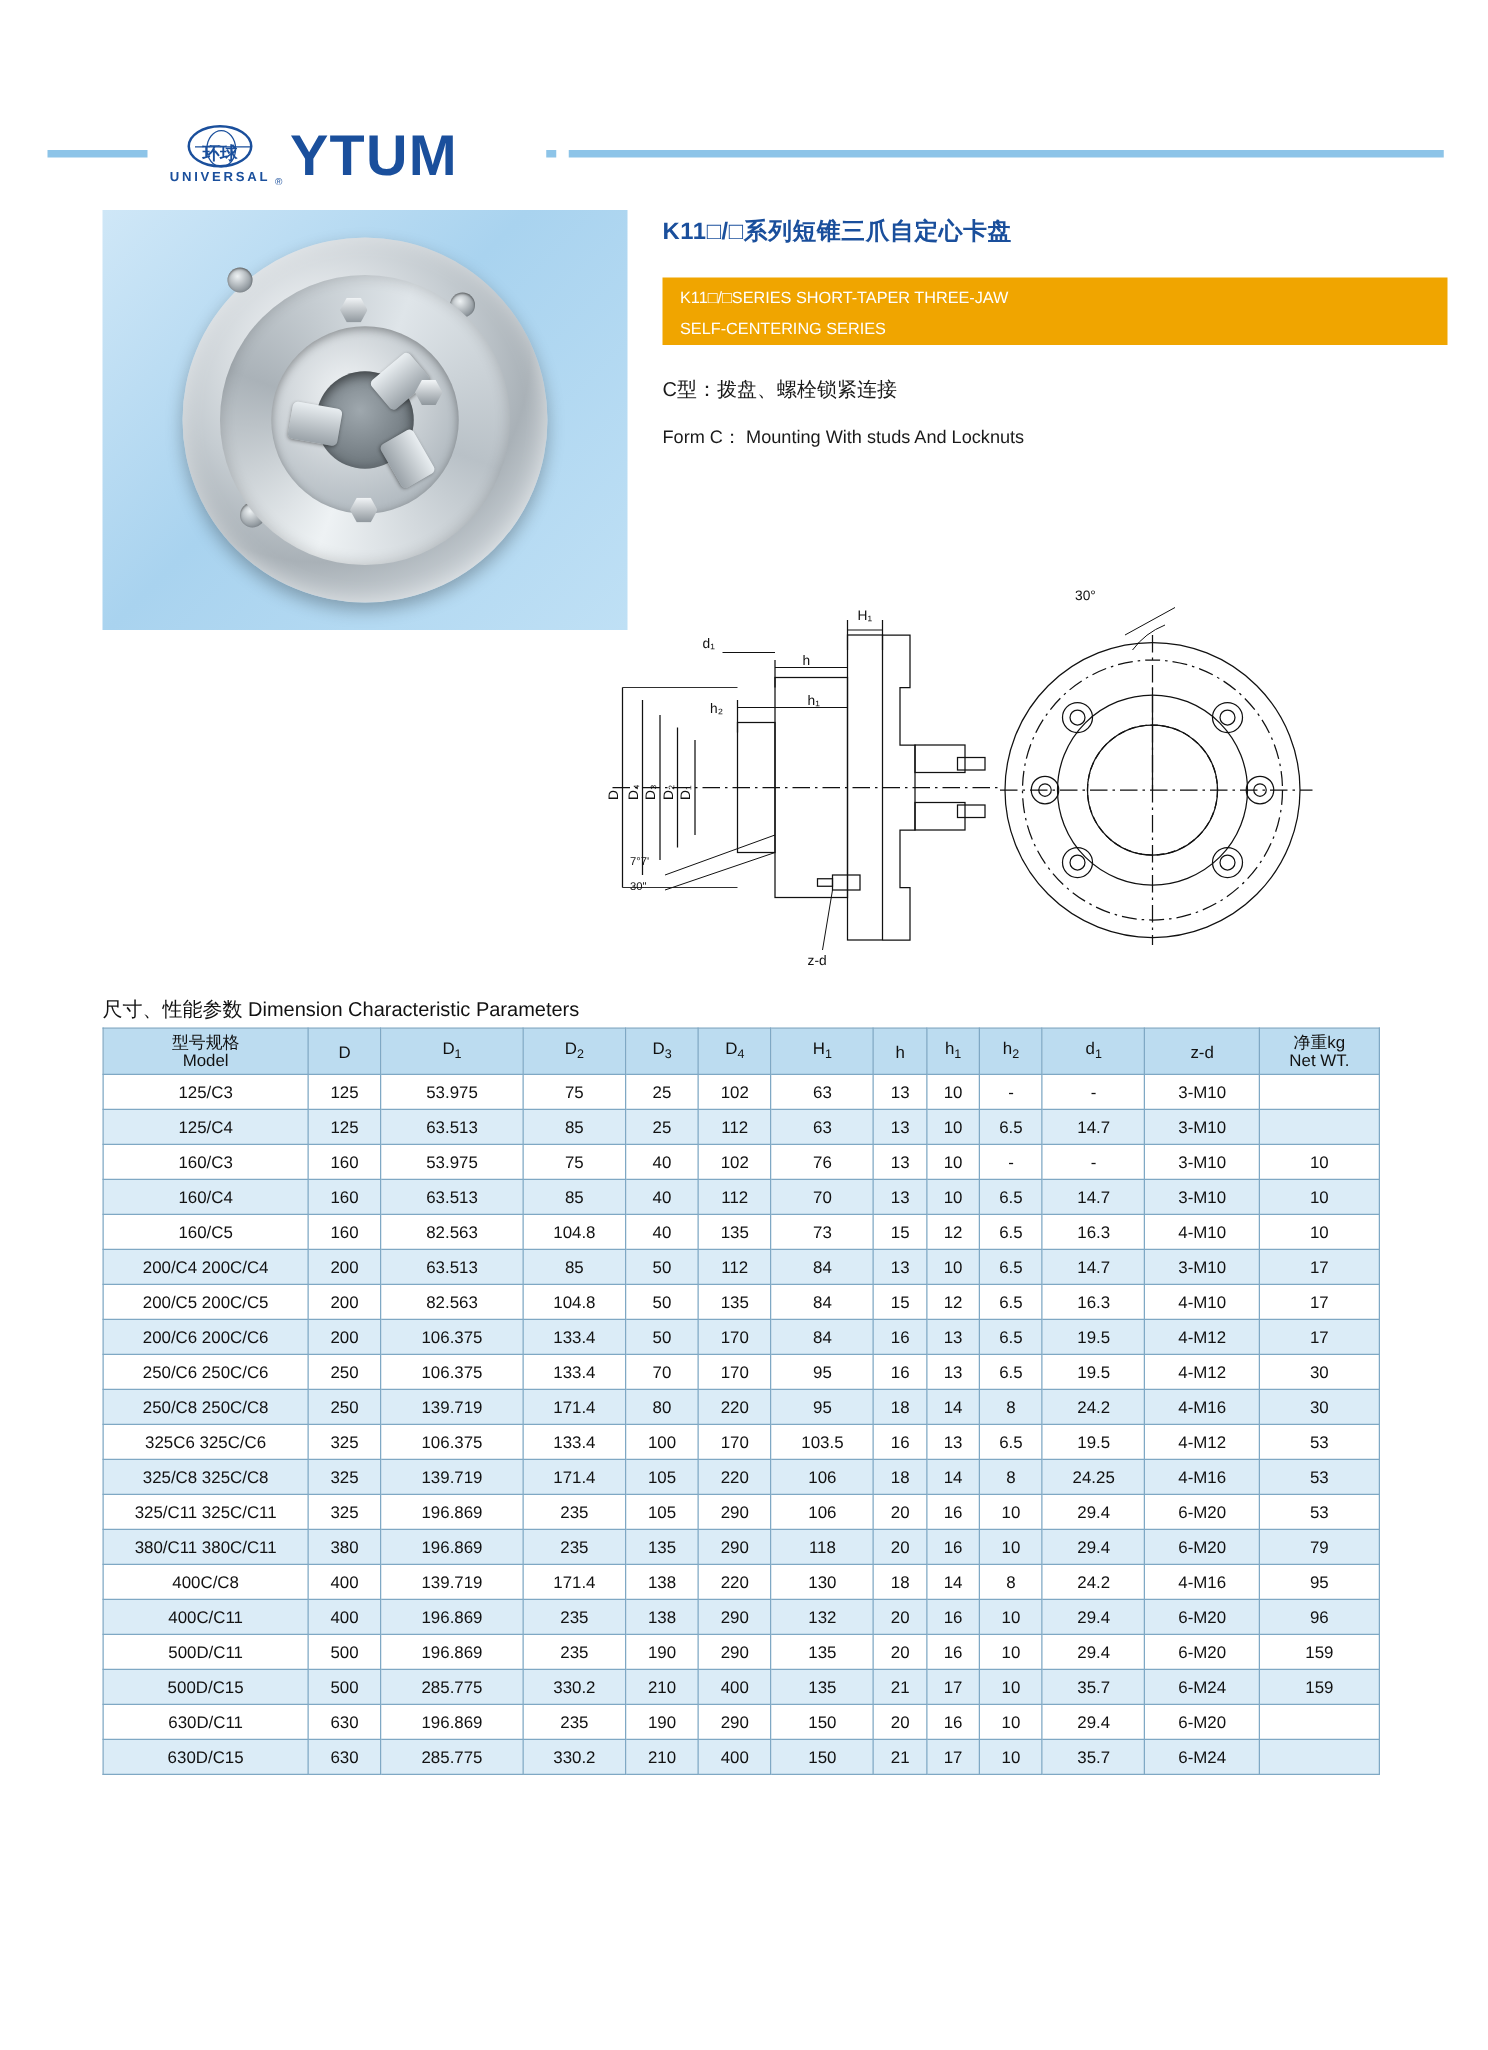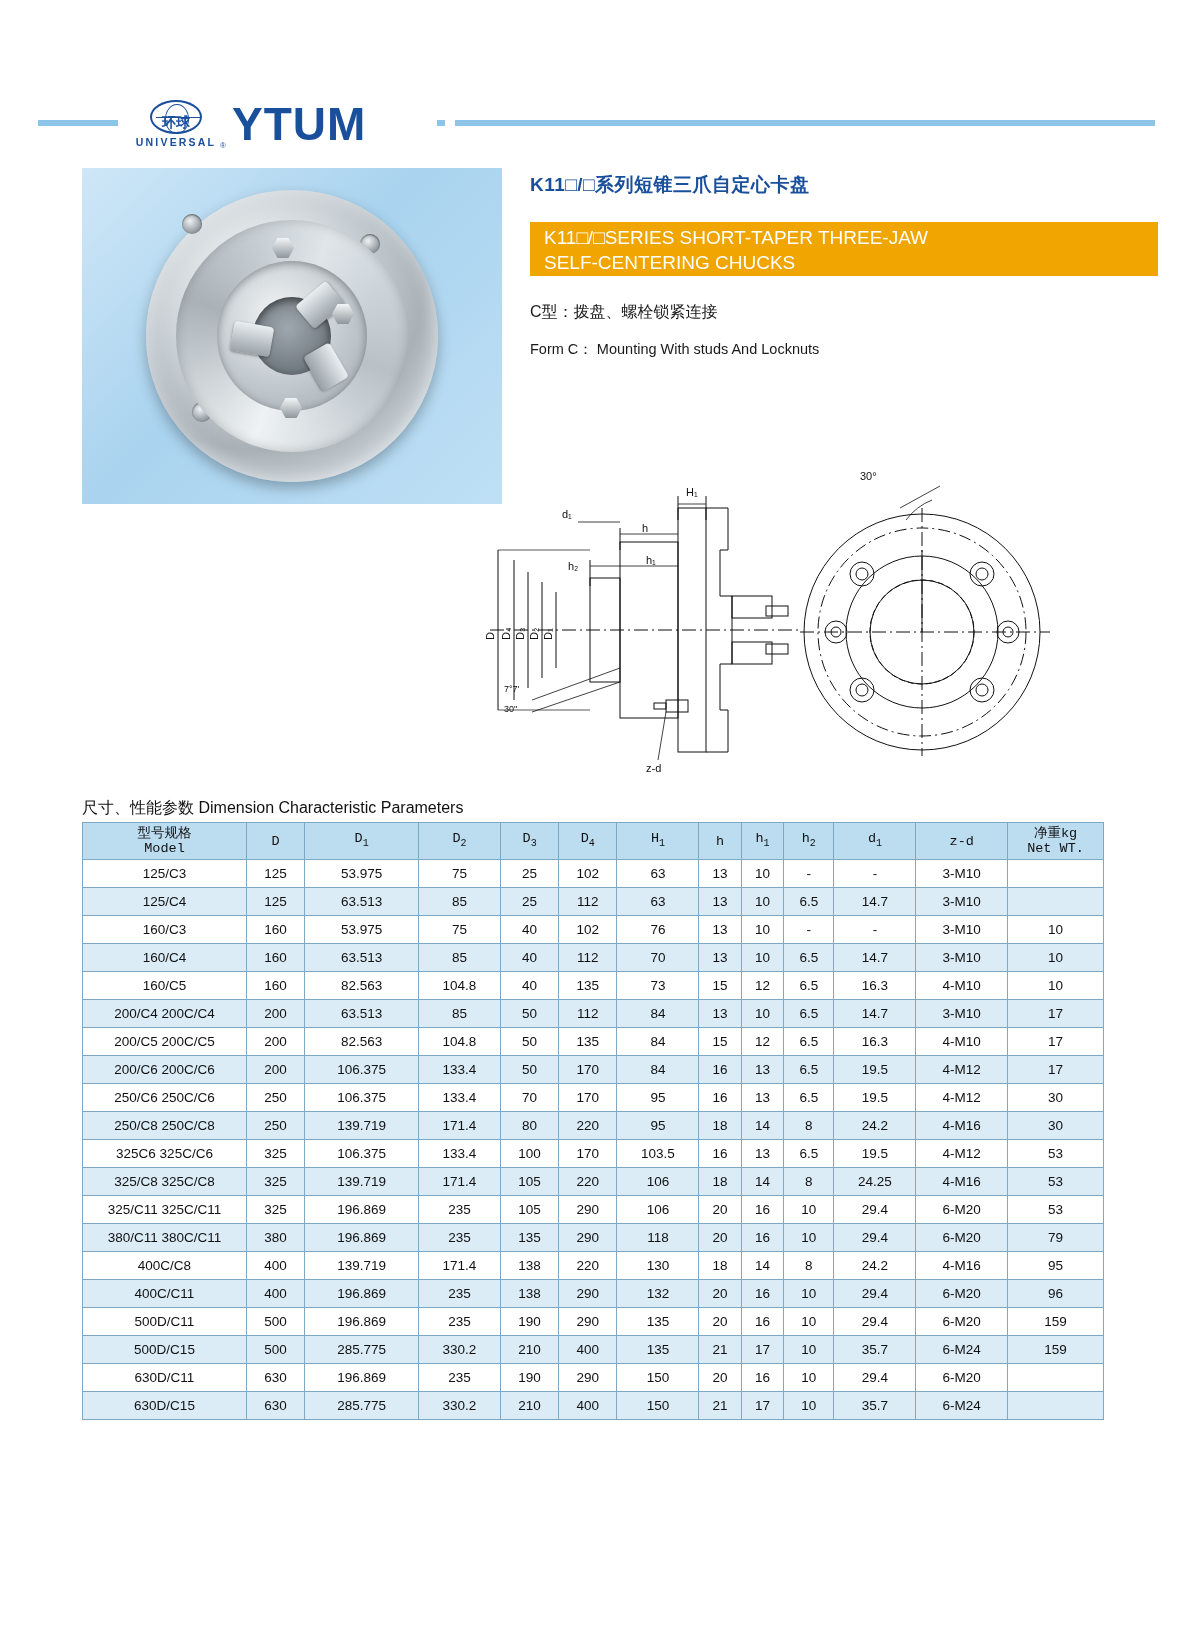--- a/index.html
+++ b/index.html
@@ -98,41 +98,41 @@
   }
 
   
   .title-cn{
     position:absolute; left:530px; top:172px; width:630px;
     font-size:19px; font-weight:bold; color:#1a4f9c; letter-spacing:0.5px;
   }
   .title-band{
     position:absolute; left:530px; top:222px; width:628px; height:54px;
     background:#f0a500; color:#ffffff;
-    font-size:19px; line-height:25px; padding:3px 0 0 14px;
+    font-size:13px; line-height:25px; padding:3px 0 0 14px;
   }
   .form-cn{
     position:absolute; left:530px; top:302px; font-size:16px; color:#1a1a1a;
   }
   .form-en{
     position:absolute; left:530px; top:340px; font-size:14.5px; color:#1a1a1a;
   }
 
   
   .drawing { position:absolute; left:470px; top:400px; width:600px; height:390px; }
   .drawing svg { display:block; }
 
   
   .table-caption{
     position:absolute; left:82px; top:798px; font-size:16px; color:#111;
   }
   .tbl-wrap{ position:absolute; left:82px; top:822px; width:1022px; }
   table{ border-collapse:collapse; width:1022px; font-size:13.5px; color:#111; }
   th,td{ border:1px solid #7fa8c4; text-align:center; height:28px; padding:0 2px; }
-  thead th{ background:#bcdcf0; font-weight:normal; line-height:15px; padding:3px 2px;font-family:Liberation Mono, monospace; }
+  thead th{ background:#bcdcf0; font-weight:normal; line-height:15px; padding:3px 2px; }
   thead th .sub{ font-size:10px; vertical-align:sub; }
   tbody tr:nth-child(even){ background:#dbecf7; }
   tbody tr:nth-child(odd){ background:#ffffff; }
   td.model{ width:164px;margin-top:48px; }
   th.model{ width:164px; }
   th.net, td.net{ width:96px; }
 </style>
 </head>
 <body>
 
@@ -167,21 +167,21 @@
       <div class="nut" style="left:96px;top:18px;"></div>
       <div class="nut" style="left:156px;top:84px;"></div>
       <div class="nut" style="left:104px;top:178px;"></div>
     </div>
   </div>
 </div>
 
 <div class="title-cn">K11□/□系列短锥三爪自定心卡盘</div>
 <div class="title-band">
   <div>K11□/□SERIES SHORT-TAPER THREE-JAW</div>
-  <div>SELF-CENTERING CHUCKS</div>
+  <div>SELF-CENTERING SERIES</div>
 </div>
 <div class="form-cn">C型：拨盘、螺栓锁紧连接</div>
 <div class="form-en">Form C： Mounting With studs And Locknuts</div>
 
 <div class="drawing">
 <svg width="600" height="390" viewBox="0 0 600 390">
   <g stroke="#111" fill="none" stroke-width="1">
 
     <line x1="20" y1="230" x2="330" y2="230" stroke-dasharray="14,4,2,4"></line>
 

